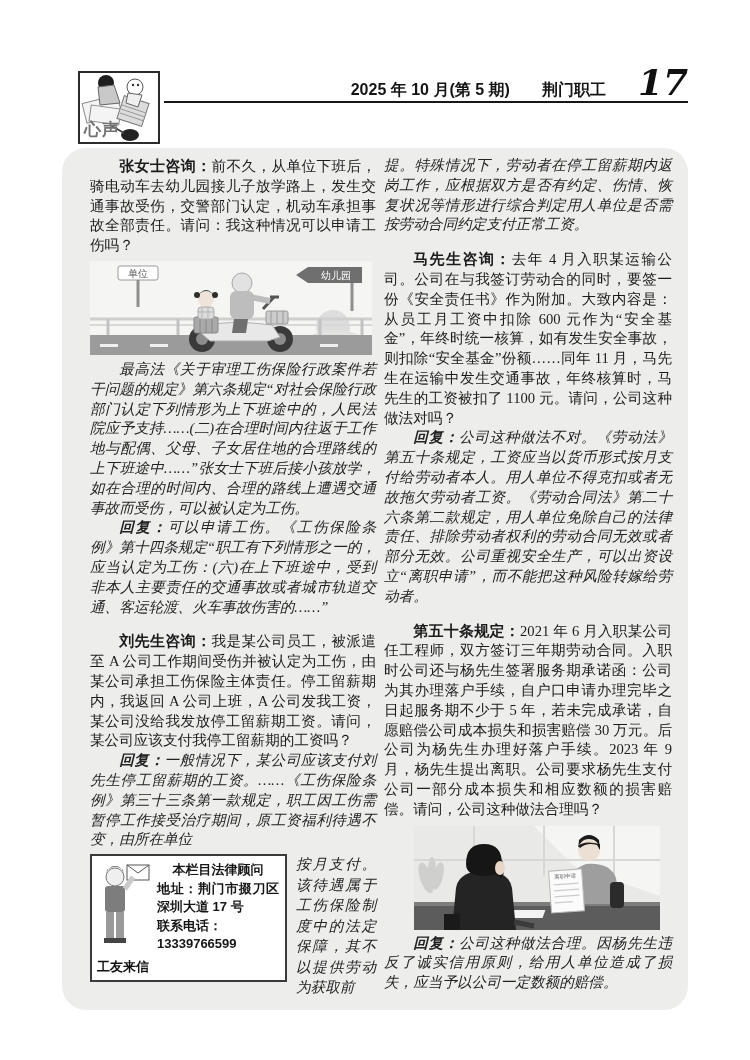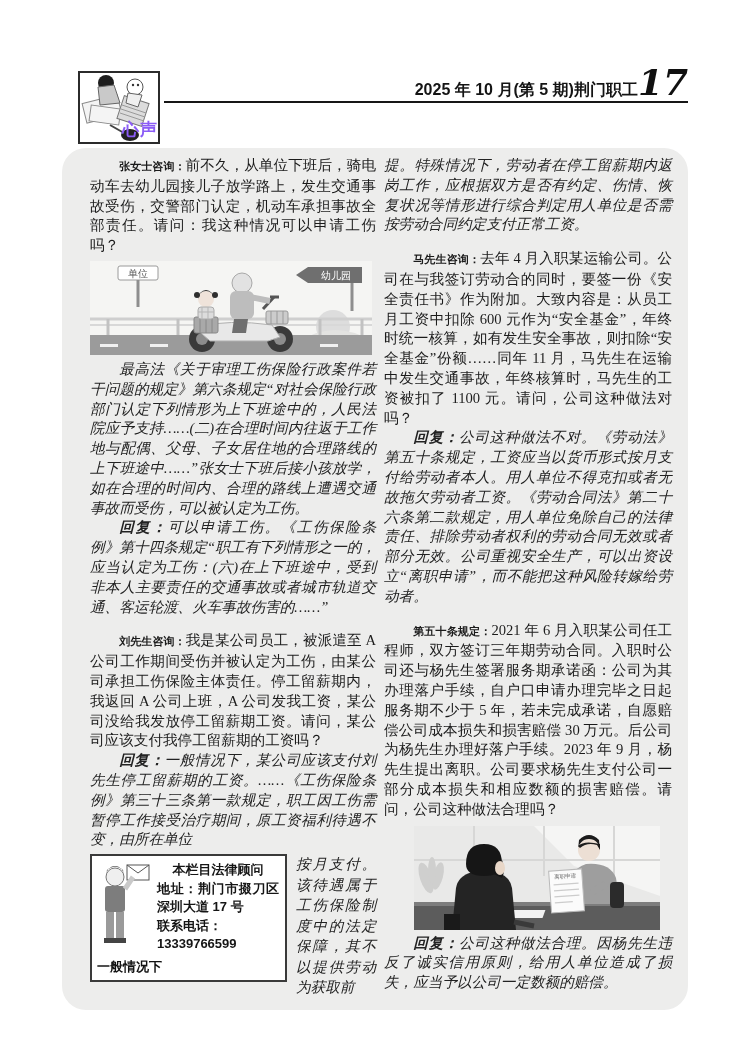--- a/index.html
+++ b/index.html
@@ -10,24 +10,24 @@
   }
   .page{position:relative;width:750px;height:1060px;background:#fff;}
 
   
   .logo-box{
     position:absolute;left:78px;top:71px;width:82px;height:73px;
     border:2px solid #2b2b2b;background:#fff;box-sizing:border-box;
   }
   .logo-label{
     position:absolute;left:4px;bottom:1px;font-weight:bold;font-size:17px;
-    font-family:"Liberation Sans",sans-serif;color:#8b5cf6;letter-spacing:1px;margin-left:38px;
+    font-family:"Liberation Sans",sans-serif;color:#737373;letter-spacing:1px;
   }
   .masthead{
-    position:absolute;top:64px;right:62px;display:flex;align-items:baseline;gap:0;
+    position:absolute;top:64px;right:62px;display:flex;align-items:baseline;gap:32px;
   }
   .issue-info{
     font-family:"Liberation Sans",sans-serif;font-weight:bold;font-size:16px;color:#141414;
   }
   .pub-name{
     font-family:"Liberation Sans",sans-serif;font-weight:bold;font-size:16px;color:#141414;
   }
   .page-number{
     font-family:"DejaVu Serif",serif;font-style:italic;font-weight:600;
     font-size:36px;color:#101010;line-height:1;
@@ -44,21 +44,21 @@
   }
   .col{
     position:absolute;top:8px;font-size:14.6px;line-height:19.8px;
     text-align:justify;color:#1b1b1b;
   }
   .col.left{left:28px;width:286px;}
   .col.right{left:322px;width:288px;}
 
   p{margin:0;text-indent:2em;}
   p.no-indent{text-indent:0;}
-  .q-label{font-weight:bold;font-family:"Liberation Sans",sans-serif;font-size:11px;}
+  .q-label{font-weight:bold;font-family:"Liberation Sans",sans-serif;font-size:15px;}
   .reply{font-style:italic;color:#222;}
   .r-label{font-weight:bold;font-style:italic;}
   .gap{margin-top:14px;}
 
   figure{margin:5px 0;padding:0;}
   .fig-frame{display:block;}
 
   
   .advisor-row{display:flex;gap:9px;margin-top:4px;align-items:flex-start;}
   .advisor-box{
@@ -202,21 +202,21 @@
               <path d="M30 4 L41 12 L52 4" fill="none" stroke="#555"></path>
               <circle cx="18" cy="16" r="9" fill="#efefef" stroke="#777"></circle>
               <path d="M9 14 A9 9 0 0 1 27 14 L26 9 Q18 2 10 9 Z" fill="#1f1f1f"></path>
               <rect x="8" y="25" width="20" height="26" rx="3" fill="#7d7d7d"></rect>
               <line x1="28" y1="28" x2="36" y2="16" stroke="#c9c9c9" stroke-width="5"></line>
               <rect x="9" y="51" width="8" height="26" fill="#9a9a9a"></rect>
               <rect x="19" y="51" width="8" height="26" fill="#9a9a9a"></rect>
               <rect x="7" y="77" width="11" height="5" fill="#444"></rect>
               <rect x="18" y="77" width="11" height="5" fill="#444"></rect>
             </svg>
-            <div class="advisor-caption">一般情况下</div>
+            <div class="advisor-caption">工友来信</div>
           </div>
           <div class="advisor-text">
             <p class="advisor-title">本栏目法律顾问</p>
             <p class="advisor-line">地址：荆门市掇刀区深圳大道 17 号</p>
             <p class="advisor-line">联系电话：</p>
             <p class="advisor-line">13339766599</p>
           </div>
         </div>
         <div class="side-text reply">
           <p>按月支付。该待遇属于工伤保险制度中的法定保障，其不以提供劳动为获取前</p>

